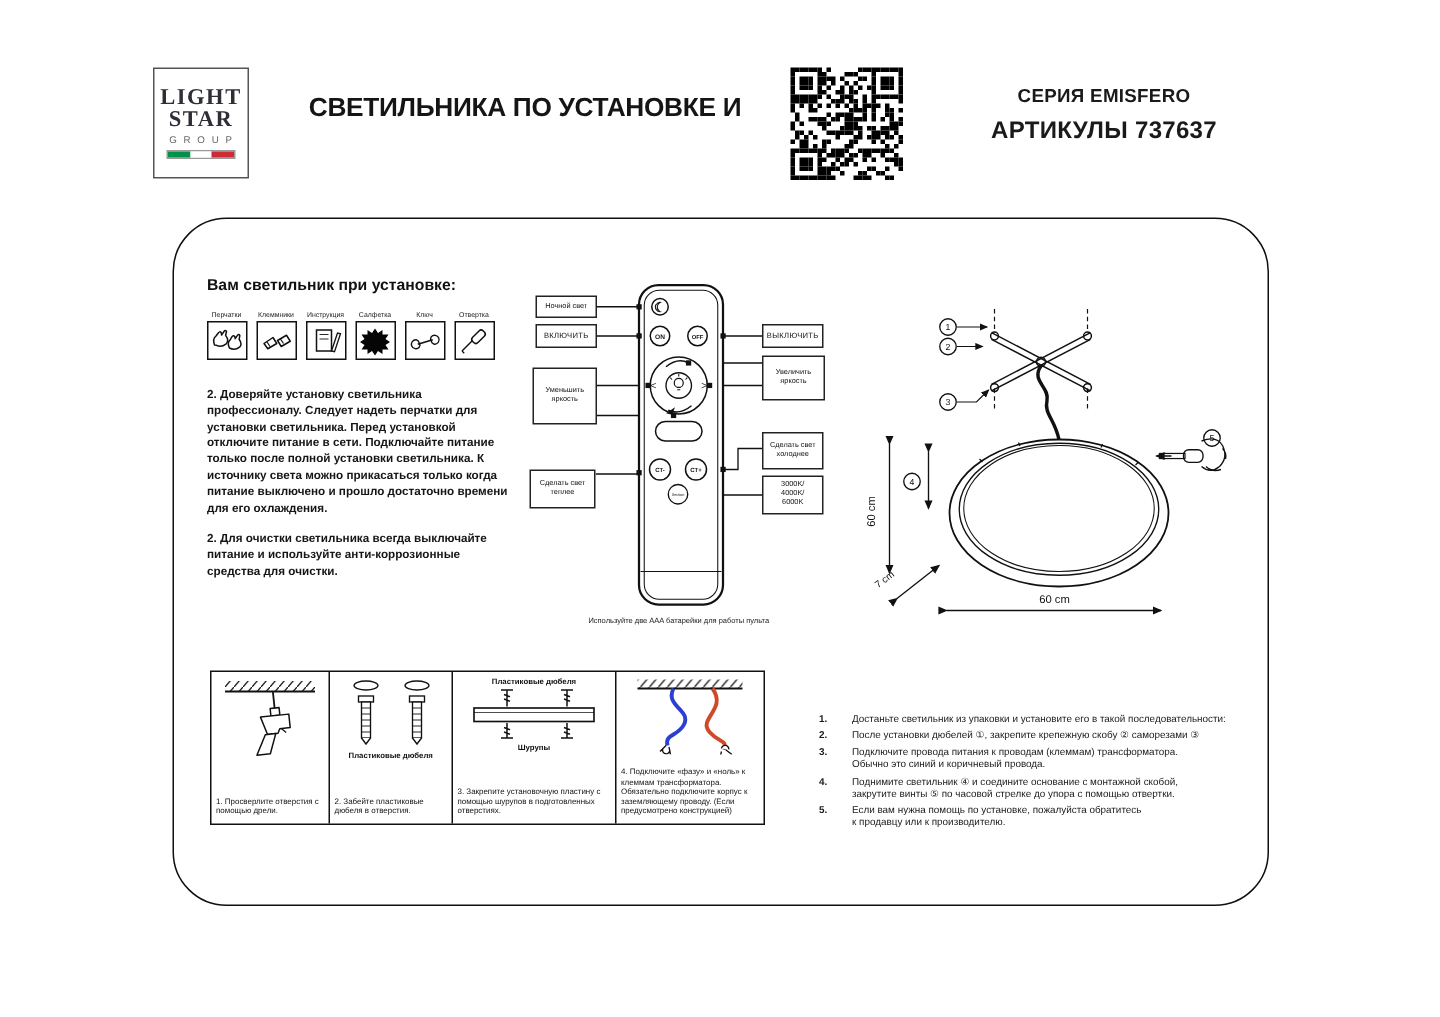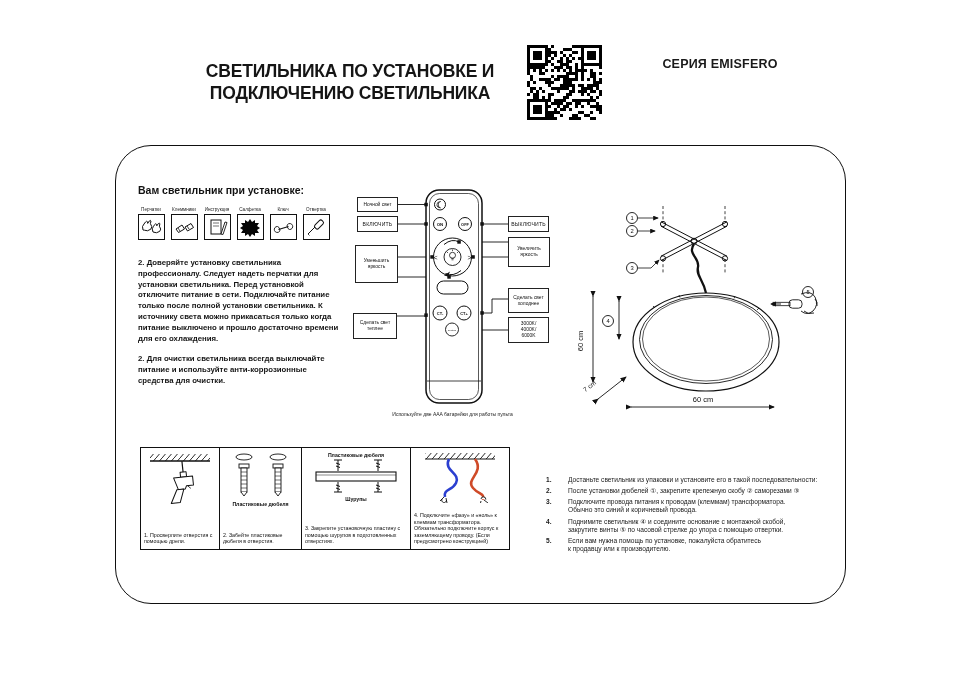--- a/index.html
+++ b/index.html
@@ -12,21 +12,21 @@
             display:flex;flex-direction:column;align-items:center;justify-content:center;
             font-family:"Liberation Serif",serif;color:#2e2e36;}
   .logo-l1,.logo-l2{font-size:15px;font-weight:bold;letter-spacing:1px;line-height:15px;}
   .logo-l3{font-size:6.5px;letter-spacing:4.5px;color:#666;margin:2px 0 0 4px;font-family:"Liberation Sans",sans-serif;}
   .flag{display:flex;width:44px;height:4px;border:0.5px solid #999;margin-top:3px;}
   .flag span{flex:1;height:100%;}
   .title-wrap{left:185px;top:60px;width:330px;text-align:center;
               font-size:17.5px;font-weight:800;line-height:22px;letter-spacing:-0.2px;color:#151515;}
   .qr{left:527px;top:45px;width:75px;height:75px;background:#fff;}
   .qr i{position:absolute;background:#000;}
-  .series-wrap{left:624px;top:57px;width:192px;text-align:center;color:#1a1a1a;}
+  .series-wrap{left:640px;top:57px;width:192px;text-align:center;color:#1a1a1a;}
   .series{font-size:12.5px;font-weight:bold;letter-spacing:0.2px;}
   .articles{font-size:16px;font-weight:bold;margin-top:8px;letter-spacing:0.2px;}
 
   
   .panel{left:115px;top:145px;width:729px;height:457px;border:1.6px solid #0f0f0f;border-radius:36px;}
 
   
   .need-head{left:138px;top:184px;width:210px;font-size:10.5px;font-weight:bold;}
   .tools{left:138px;top:207px;width:196px;display:flex;gap:7px;}
   .tool{width:26px;display:flex;flex-direction:column;align-items:center;}
@@ -62,24 +62,33 @@
 
   .footer{left:0;top:622px;width:960px;text-align:center;font-size:17px;font-weight:bold;color:#1a1a1a;}
 
   svg text{font-family:"Liberation Sans",sans-serif;}
 </style>
 </head>
 <body>
 
 <div class="page">
 
+  <div class="abs logo-box">
+    <div class="logo-l1">LIGHT</div>
+    <div class="logo-l2">STAR</div>
+    <div class="logo-l3">GROUP</div>
+    <div class="flag">
+      <span style="background:#009246"></span>
+        <span style="background:#ffffff"></span>
+        <span style="background:#ce2b37"></span>
+    </div>
+  </div>
 
   <div class="abs title-wrap">
     <div>СВЕТИЛЬНИКА ПО УСТАНОВКЕ И</div>
-    <div>ПОДКЛЮЧЕНИЮ СВЕТИЛЬНИКА</div>
   </div>
 
   <div class="abs qr" id="qr">
       <i style="left: 0px; top: 0px; width: 3px; height: 3px;"></i>
       <i style="left: 3px; top: 0px; width: 3px; height: 3px;"></i>
       <i style="left: 6px; top: 0px; width: 3px; height: 3px;"></i>
       <i style="left: 9px; top: 0px; width: 3px; height: 3px;"></i>
       <i style="left: 12px; top: 0px; width: 3px; height: 3px;"></i>
       <i style="left: 15px; top: 0px; width: 3px; height: 3px;"></i>
       <i style="left: 18px; top: 0px; width: 3px; height: 3px;"></i>
@@ -401,20 +410,21 @@
       <i style="left: 42px; top: 72px; width: 3px; height: 3px;"></i>
       <i style="left: 45px; top: 72px; width: 3px; height: 3px;"></i>
       <i style="left: 48px; top: 72px; width: 3px; height: 3px;"></i>
       <i style="left: 51px; top: 72px; width: 3px; height: 3px;"></i>
       <i style="left: 63px; top: 72px; width: 3px; height: 3px;"></i>
       <i style="left: 66px; top: 72px; width: 3px; height: 3px;"></i>
     </div>
 
   <div class="abs series-wrap">
     <div class="series">СЕРИЯ EMISFERO</div>
+    <div class="articles">АРТИКУЛЫ 737637</div>
   </div>
 
   <div class="abs panel"></div>
 
   <div class="abs need-head">Вам светильник при установке:</div>
 
   <div class="abs tools">
     <div class="tool">
       <div class="tlabel">Перчатки</div>
       <div class="tbox">

